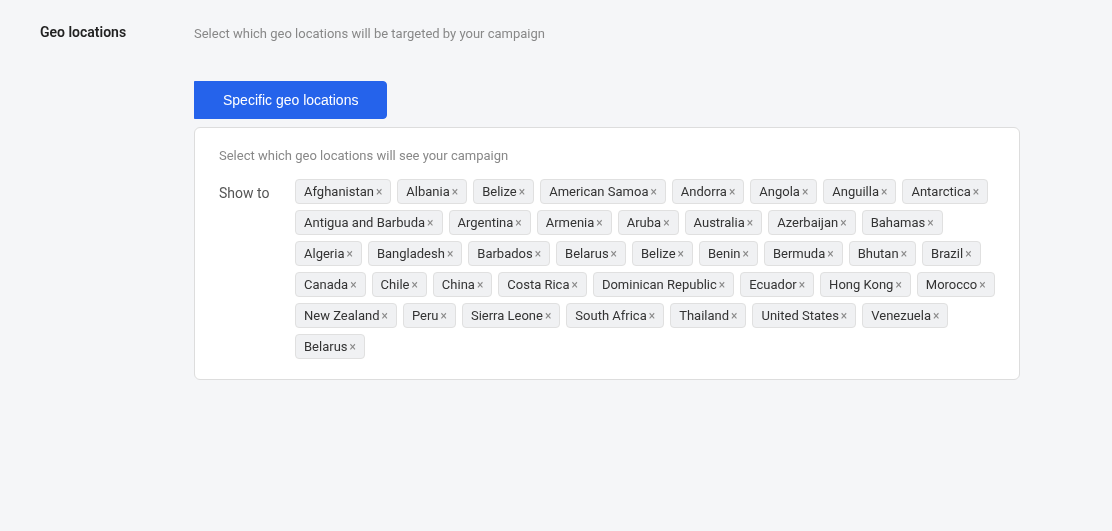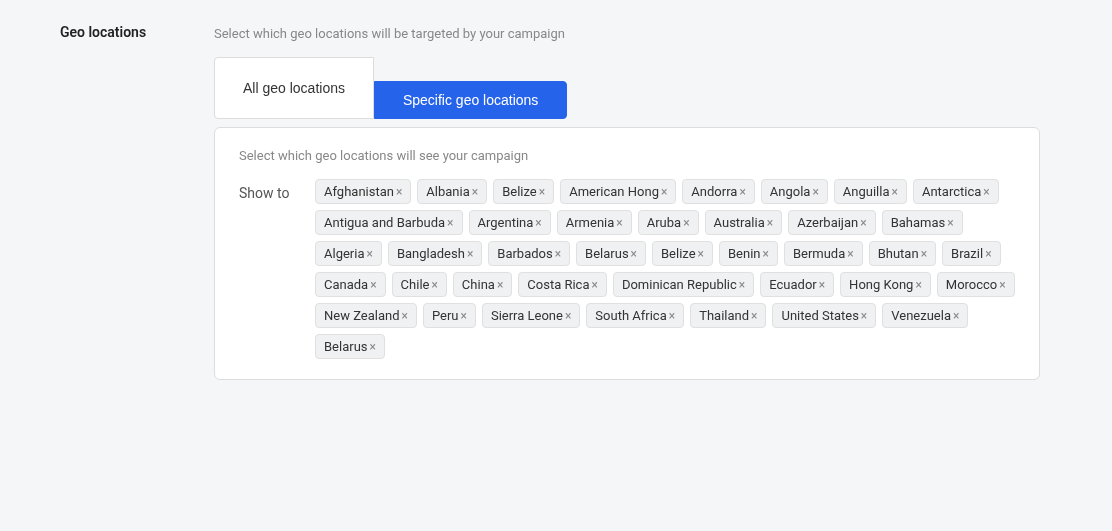--- a/index.html
+++ b/index.html
@@ -6,21 +6,21 @@
     body {
       font-family: -apple-system, BlinkMacSystemFont, 'Segoe UI', Roboto, sans-serif;
       background: #f5f6f8;
       color: #333;
       font-size: 14px;
     }
     .page {
       width: 1112px;
       min-height: 531px;
       background: #f5f6f8;
-      padding: 20px 60px;
+      padding: 20px 40px;
     }
     .section-row {
       display: flex;
       align-items: flex-start;
       gap: 24px;
       margin-bottom: 20px;
     }
     .section-label {
       font-weight: 600;
       color: #222;
@@ -110,21 +110,20 @@
   </style>
 </head>
 <body>
 
 <div class="page">
   <div class="section-row">
     <div class="section-label">Geo locations</div>
     <div style="flex:1">
       <div class="section-description">Select which geo locations will be targeted by your campaign</div>
       <div class="toggle-buttons">
-        <button class="toggle-btn">All geo locations</button>
         <button class="toggle-btn active">Specific geo locations</button>
       </div>
       <div class="geo-box">
         <div class="geo-box-description">Select which geo locations will see your campaign</div>
         <div class="show-to-row">
           <div class="show-to-label">Show to</div>
           <div class="tags-container">
 
           <span class="tag">
                 <span>Afghanistan</span>
@@ -132,21 +131,21 @@
               </span>
               <span class="tag">
                 <span>Albania</span>
                 <span class="tag-close">×</span>
               </span>
               <span class="tag">
                 <span>Belize</span>
                 <span class="tag-close">×</span>
               </span>
               <span class="tag">
-                <span>American Hong</span>
+                <span>American Samoa</span>
                 <span class="tag-close">×</span>
               </span>
               <span class="tag">
                 <span>Andorra</span>
                 <span class="tag-close">×</span>
               </span>
               <span class="tag">
                 <span>Angola</span>
                 <span class="tag-close">×</span>
               </span>

